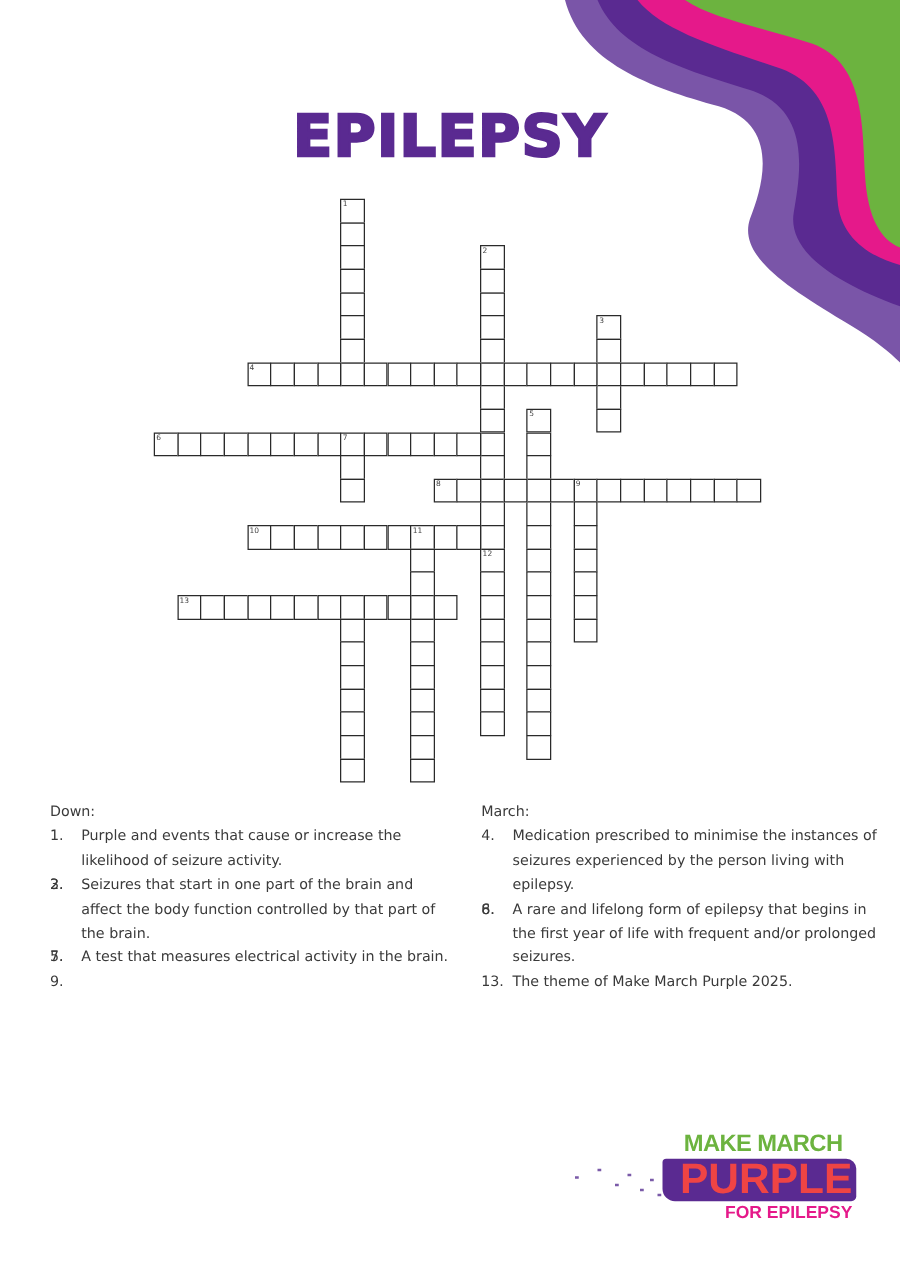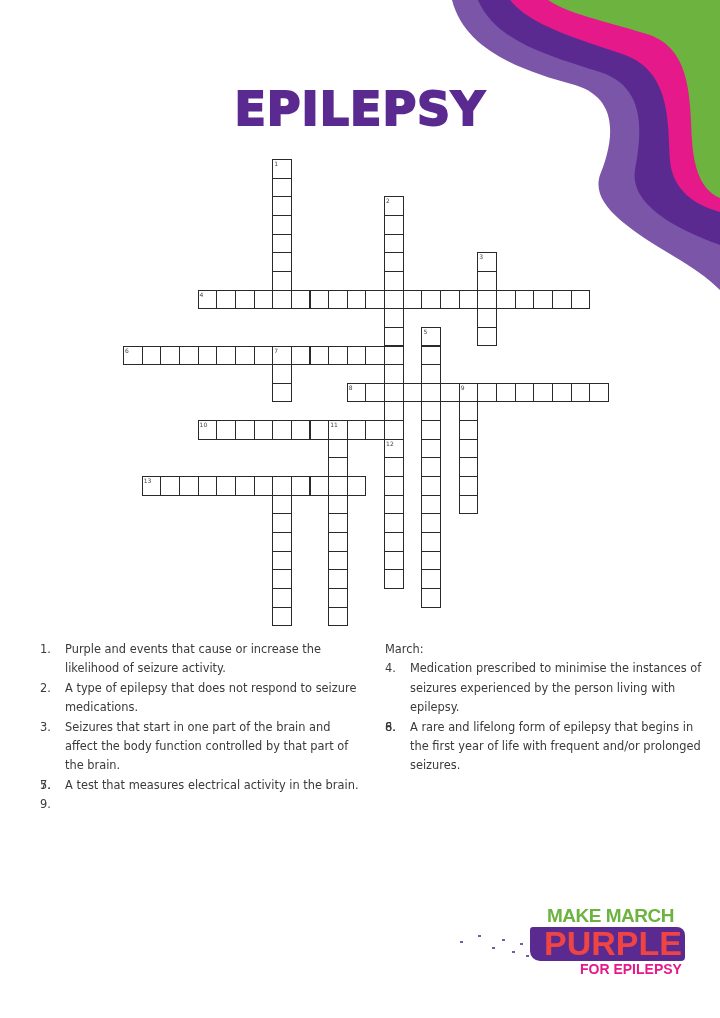--- a/index.html
+++ b/index.html
@@ -208,33 +208,35 @@
     <div class="cell" style="left: 149.2px; top: 335.7px;"></div>
     <div class="cell" style="left: 149.2px; top: 354.35px;"></div>
     <div class="cell" style="left: 149.2px; top: 373px;"></div>
     <div class="cell" style="left: 149.2px; top: 391.65px;"></div>
     <div class="cell" style="left: 149.2px; top: 410.3px;"></div>
     <div class="cell" style="left: 149.2px; top: 428.95px;"></div>
     <div class="cell" style="left: 149.2px; top: 447.6px;"></div>
   </div>
 
 <div class="clues down">
+  <h3>Down:</h3>
   <div class="clue"><span class="n">1.</span><span>Purple and events that cause or increase the likelihood of seizure activity.</span></div>
-  <div class="clue"><span class="n">2.</span><span>A type of epilepsy that does not respond to seizure medications.</span></div>
+  <div class="clue"><span class="n">2.</span></div>
   <div class="clue"><span class="n">3.</span><span>Seizures that start in one part of the brain and affect the body function controlled by that part of the brain.</span></div>
   <div class="clue"><span class="n">5.</span></div>
   <div class="clue"><span class="n">7.</span><span>A test that measures electrical activity in the brain.</span></div>
   <div class="clue"><span class="n">9.</span></div>
 </div>
 
 <div class="clues across">
   <h3>March:</h3>
   <div class="clue"><span class="n">4.</span><span>Medication prescribed to minimise the instances of seizures experienced by the person living with epilepsy.</span></div>
   <div class="clue"><span class="n">6.</span></div>
   <div class="clue"><span class="n">8.</span><span>A rare and lifelong form of epilepsy that begins in the first year of life with frequent and/or prolonged seizures.</span></div>
+  <div class="clue"><span class="n">13.</span><span>The theme of Make March Purple 2025.</span></div>
 </div>
 
 <div class="logo">
   <span class="speck" style="left:20px;top:36px"></span>
   <span class="speck" style="left:38px;top:30px"></span>
   <span class="speck" style="left:52px;top:42px"></span>
   <span class="speck" style="left:62px;top:34px"></span>
   <span class="speck" style="left:72px;top:46px"></span>
   <span class="speck" style="left:80px;top:38px"></span>
   <span class="speck" style="left:86px;top:50px"></span>

